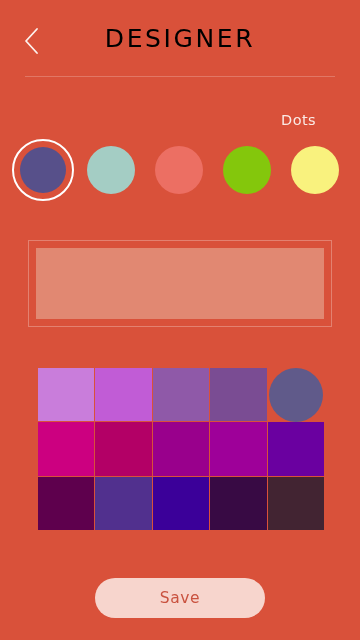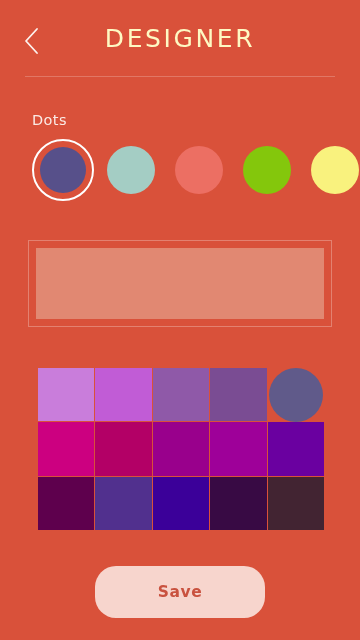--- a/index.html
+++ b/index.html
@@ -39,21 +39,21 @@
 
   .page-title {
     position: absolute;
     left: 0;
     right: 0;
     top: 24px;
     text-align: center;
     font-size: 25px;
     letter-spacing: 2.6px;
     font-weight: 400;
-    color: #fef9c3;
+    color: #000000;
     font-family: "DejaVu Sans", "Liberation Sans", sans-serif;
   }
 
   .header-divider {
     position: absolute;
     left: 25px;
     right: 25px;
     top: 76px;
     height: 1px;
     background: rgba(255,255,255,0.22);
@@ -63,23 +63,24 @@
   .section-label {
     font-size: 14.5px;
     color: #fbeae5;
     letter-spacing: 0.4px;
     font-weight: 400;
   }
 
   
   .dots-section {
     position: absolute;
-    left: 32px;
+    left: 12px;
     top: 112px;
     width: 304px;
+    text-align: right;
   }
   .dots-row {
     display: flex;
     align-items: center;
     margin-top: 11px;
     gap: 6px;
   }
   .dot-wrap {
     width: 62px;
     height: 62px;
@@ -156,33 +157,32 @@
     background: #605a8a;
   }
 
   
   .save-button {
     position: absolute;
     left: 50%;
     transform: translateX(-50%);
     bottom: 22px;
     width: 170px;
-    height: 52px;
+    height: 40px;
     border-radius: 21px;
     background: #f7d5cd;
     border: none;
     color: #c9523f;
     font-size: 15.5px;
     letter-spacing: 0.6px;
     font-family: "DejaVu Sans", "Liberation Sans", sans-serif;
     cursor: pointer;
     display: flex;
     align-items: center;
     justify-content: center;
-    font-weight: bold;
   }
 </style>
 </head>
 <body style="background: rgb(217, 81, 58);">
 
 <div class="header">
 
   <div class="back-button">
     <span>
       <svg width="18" height="30" viewBox="0 0 18 30" fill="none" xmlns="http://www.w3.org/2000/svg" aria-hidden="true">

